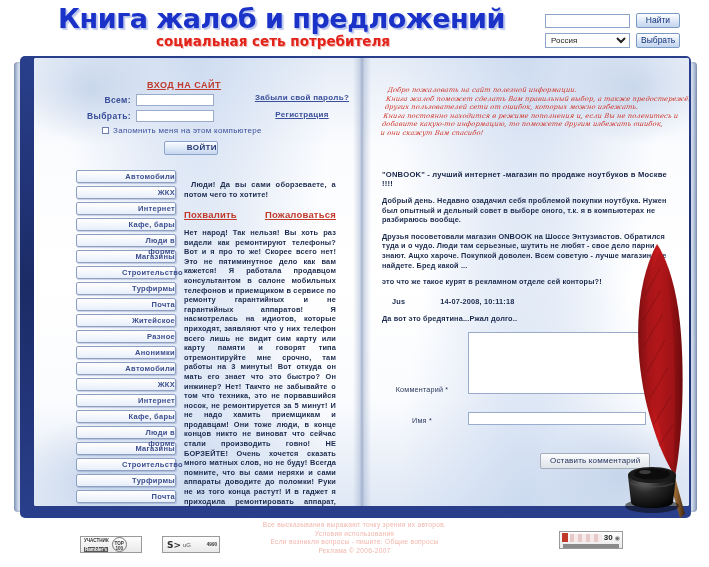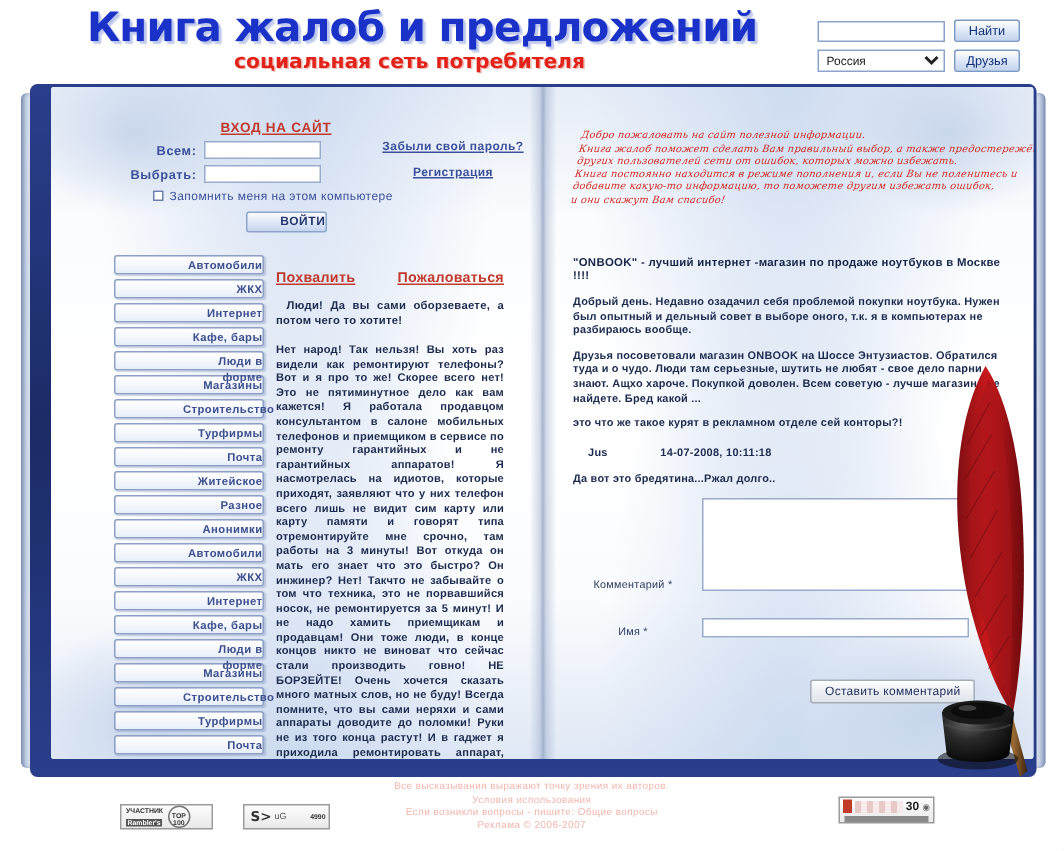--- a/index.html
+++ b/index.html
@@ -339,21 +339,21 @@
 
     <div id="topright">
       <div class="row">
         <input id="search-input" type="text" value="" style="">
         <div class="btn-top">Найти</div>
       </div>
       <div class="row">
         <select id="country-select">
           <option>Россия</option>
         </select>
-        <div class="btn-top">Друзья</div>
+        <div class="btn-top">Выбрать</div>
       </div>
     </div>
   </div>
 
   <div id="book">
     <div id="stack-left"></div>
     <div id="stack-right"></div>
 
     <div id="cover">
       <div id="pages">
@@ -406,25 +406,25 @@
             <div class="menu-item">Интернет</div>
             <div class="menu-item">Кафе, бары</div>
             <div class="menu-item">Люди в форме</div>
             <div class="menu-item">Магазины</div>
             <div class="menu-item">Строительство</div>
             <div class="menu-item">Турфирмы</div>
             <div class="menu-item">Почта</div>
           </div>
 
         <div id="article-left">
+          <div id="lead-para">Люди! Да вы сами оборзеваете, а потом чего то хотите!</div>
           <div id="tabs-row">
             <span class="tab-link">Похвалить</span>
             <span class="tab-link">Пожаловаться</span>
           </div>
-          <div id="lead-para">Люди! Да вы сами оборзеваете, а потом чего то хотите!</div>
           <div id="body-para">Нет народ! Так нельзя! Вы хоть раз видели как ремонтируют телефоны? Вот и я про то же! Скорее всего нет! Это не пятиминутное дело как вам кажется! Я работала продавцом консультантом в салоне мобильных телефонов и приемщиком в сервисе по ремонту гарантийных и не гарантийных аппаратов! Я насмотрелась на идиотов, которые приходят, заявляют что у них телефон всего лишь не видит сим карту или карту памяти и говорят типа отремонтируйте мне срочно, там работы на 3 минуты! Вот откуда он мать его знает что это быстро? Он инжинер? Нет! Такчто не забывайте о том что техника, это не порвавшийся носок, не ремонтируется за 5 минут! И не надо хамить приемщикам и продавцам! Они тоже люди, в конце концов никто не виноват что сейчас стали производить говно! НЕ БОРЗЕЙТЕ! Очень хочется сказать много матных слов, но не буду! Всегда помните, что вы сами неряхи и сами аппараты доводите до поломки! Руки не из того конца растут! И в гаджет я приходила ремонтировать аппарат, мне его сделали за 2 дня!</div>
 
         </div>
 
         <div id="welcome">
             <div>Добро пожаловать на сайт полезной информации.</div>
             <div>Книга жалоб поможет сделать Вам правильный выбор, а также предостережёт</div>
             <div>других пользователей сети от ошибок, которых можно избежать.</div>
             <div>Книга постоянно находится в режиме пополнения и, если Вы не поленитесь и</div>
             <div>добавите какую-то информацию, то поможете другим избежать ошибок,</div>

